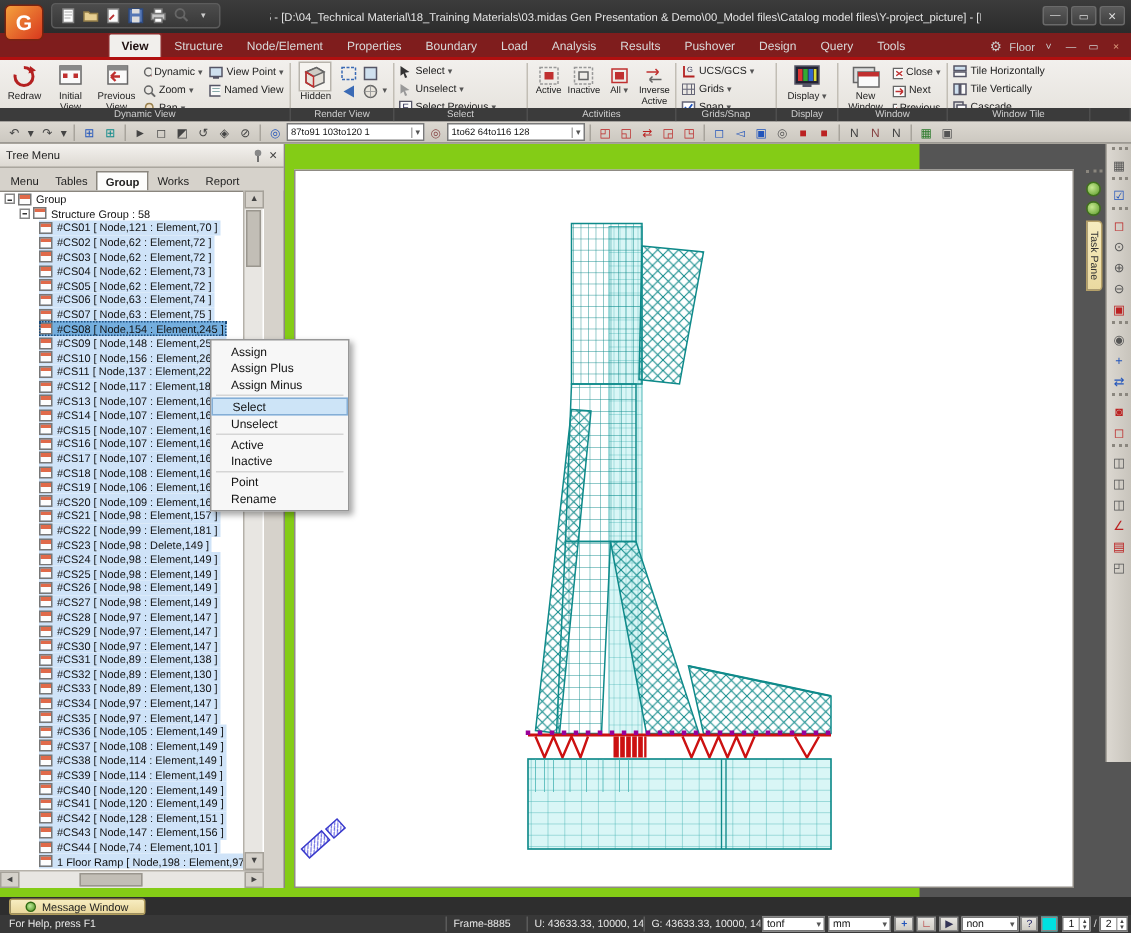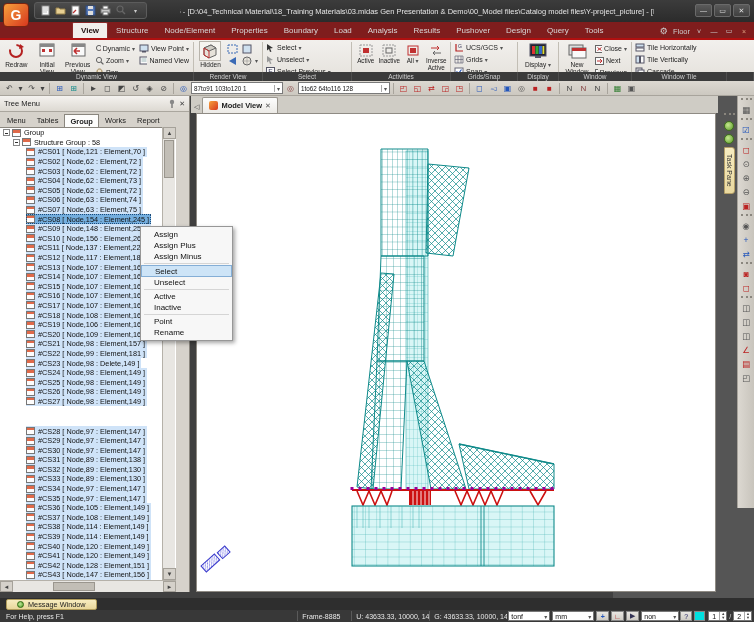--- a/index.html
+++ b/index.html
@@ -37,21 +37,21 @@
   .medbtn .bicon{width:16px;height:15px;display:flex;align-items:center;justify-content:center;}
   .groupstrip{position:absolute;left:0;top:72px;width:754px;height:9px;background:#3b3b3b;display:flex;}
   .glabel{color:#cfcfcf;font-size:6.5px;display:flex;align-items:center;justify-content:center;border-right:1px solid #4e4e4e;}
   
   .toolbar{position:absolute;left:0;top:81px;width:754px;height:15px;background:linear-gradient(#dcd8d1,#ccc8c0);border-bottom:1px solid #a8a49c;display:flex;align-items:center;padding-left:3px;gap:1px;}
   .tbi{width:13px;height:13px;display:flex;align-items:center;justify-content:center;font-size:8px;color:#444;}
   .tbsep{width:1px;height:11px;background:#a8a49c;margin:0 2px;}
   .tbcombo{height:12px;background:#fff;border:1px solid #7a7a7a;font-size:6.3px;display:flex;align-items:center;padding:0 2px;color:#111;white-space:nowrap;overflow:hidden;}
   .tbcombo .dd{margin-left:auto;border-left:1px solid #aaa;padding-left:2px;}
   
-  .main{position:absolute;left:0;top:96px;width:613px;height:502px;background:#404040;}
+  .main{position:absolute;left:0;top:96px;width:613px;height:502px;background:#84cc16;}
   
   .tree-panel{position:absolute;left:0;top:0;width:190px;height:496px;background:#d6d2cb;border-right:1px solid #8a867e;}
   .tp-header{height:16px;background:linear-gradient(#f4f2ef,#ddd9d2);border-bottom:1px solid #aaa69e;display:flex;align-items:center;padding:0 4px;font-size:7.5px;color:#222;}
   .tp-hbtns{margin-left:auto;display:flex;gap:3px;align-items:center;color:#444;font-size:7px;}
   .tp-tabs{height:15px;display:flex;align-items:flex-end;padding-left:2px;gap:1px;background:#d6d2cb;}
   .tp-tab{font-size:7.5px;color:#222;padding:1px 5px;height:13px;display:flex;align-items:center;}
   .tp-tab.active{background:#fdfdfc;border:1px solid #8a867e;border-bottom:none;font-weight:bold;}
   .tree-body{position:absolute;left:0;top:31px;width:176px;height:453px;background:#fff;overflow:hidden;border-top:1px solid #8a867e;}
   .trow{height:9.6px;display:flex;align-items:center;font-size:7.3px;color:#111;white-space:nowrap;position:relative;}
   .trow .lbl{padding:0 2px;overflow:hidden;}
@@ -724,21 +724,21 @@
               <span class="gicon"></span>
               <span class="lbl">#CS26 [ Node,98 : Element,149 ]</span>
             </span>
           </div>
           <div class="trow hl" style="padding-left: 26px;">
             <span class="hlwrap">
               <span class="gicon"></span>
               <span class="lbl">#CS27 [ Node,98 : Element,149 ]</span>
             </span>
           </div>
-          <div class="trow hl" style="padding-left: 26px; margin-top: 20px;">
+          <div class="trow hl" style="padding-left: 26px;">
             <span class="hlwrap">
               <span class="gicon"></span>
               <span class="lbl">#CS28 [ Node,97 : Element,147 ]</span>
             </span>
           </div>
           <div class="trow hl" style="padding-left: 26px;">
             <span class="hlwrap">
               <span class="gicon"></span>
               <span class="lbl">#CS29 [ Node,97 : Element,147 ]</span>
             </span>
@@ -845,28 +845,20 @@
         <div class="vthumb"></div>
         <div class="sbtn" style="position:absolute;bottom:0;left:0">▼</div>
       </div>
       <div class="hscroll">
         <div class="sbtn" style="height:11px">◄</div>
         <div class="hthumb"></div>
         <div class="sbtn" style="height:11px;margin-left:auto">►</div>
       </div>
     </div>
 
-    <div class="mv-tabbar">
-      <span class="mv-nav">◁</span>
-      <div class="mv-tab">
-        <span class="gsq"></span>
-        <span>Model View</span>
-        <span class="x">✕</span>
-      </div>
-    </div>
 
     <div class="canvas">
       <svg width="518" height="477" viewBox="0 0 518 477">
         <defs>
           <pattern id="pgA" width="5" height="7.5" patternUnits="userSpaceOnUse">
             <path d="M0 0H5M0 0V7.5" style="stroke:var(--teal)" stroke-width="0.6" fill="none"></path>
           </pattern>
           <pattern id="pgB" width="7" height="8" patternUnits="userSpaceOnUse">
             <path d="M0 0H7M0 0V8" style="stroke:var(--teal)" stroke-width="0.6" fill="none"></path>
           </pattern>

